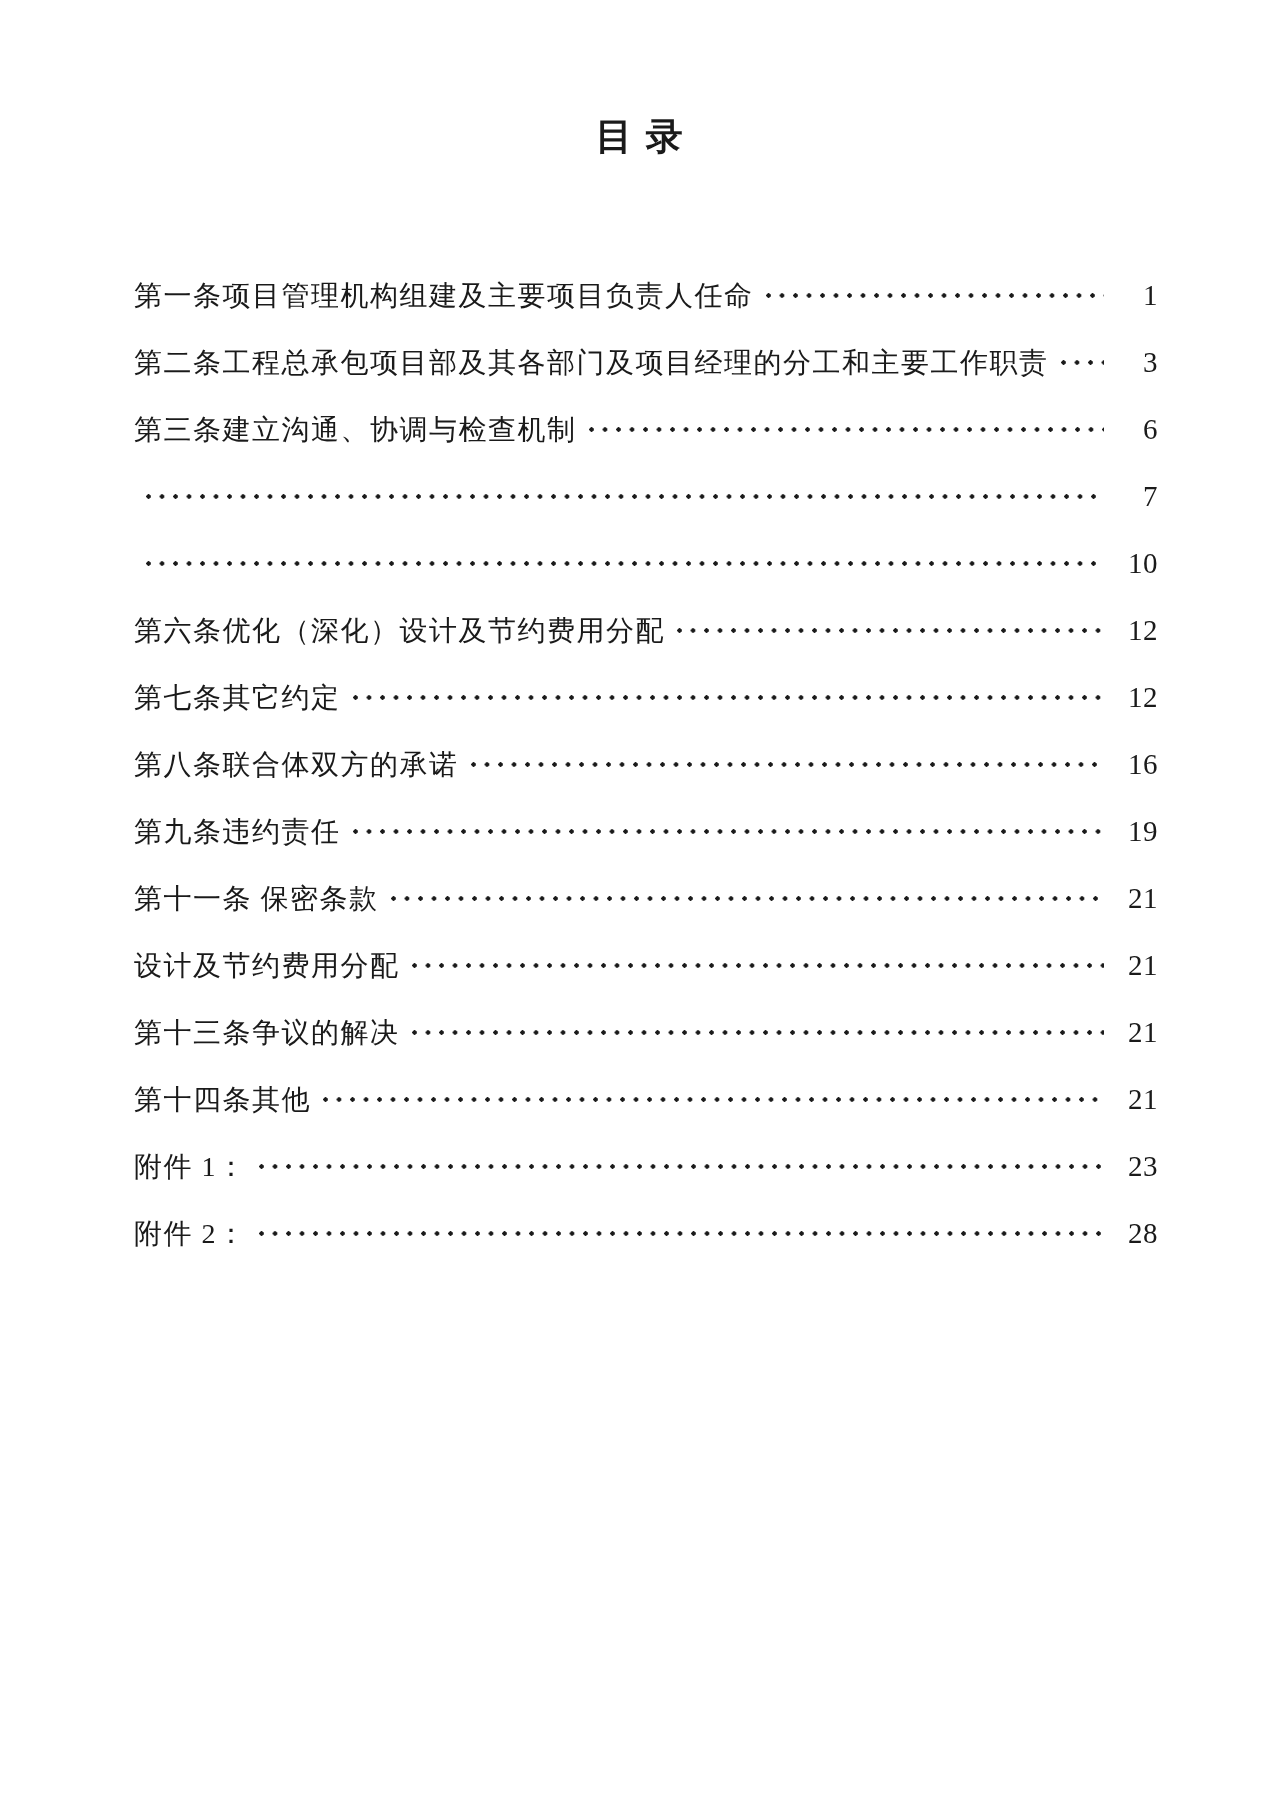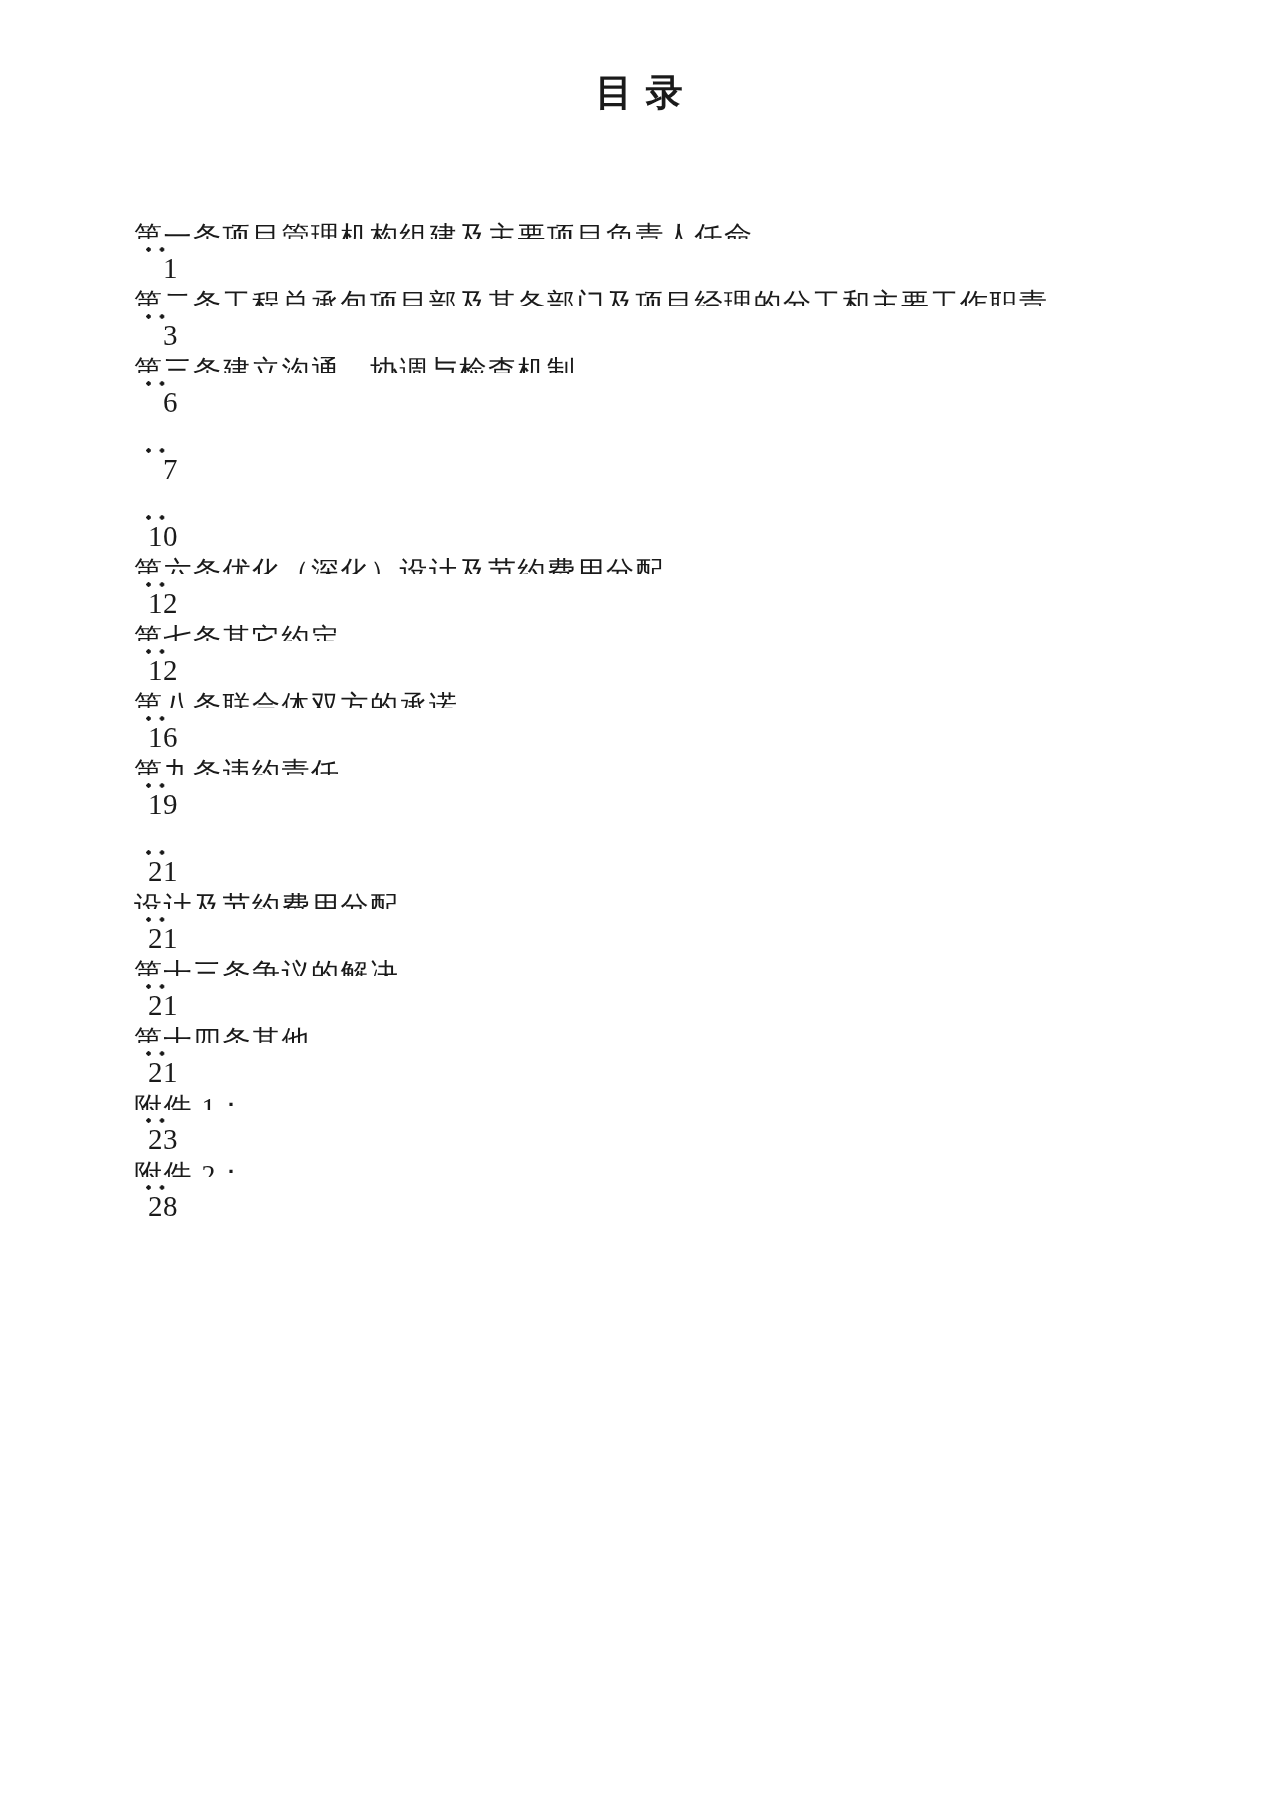--- a/index.html
+++ b/index.html
@@ -4,41 +4,40 @@
 <style>
   * { margin: 0; padding: 0; box-sizing: border-box; }
   html, body { background: #ffffff; }
   .page {
     position: relative;
     width: 1280px;
     height: 1811px;
     background: #ffffff;
     color: #1a1a1a;
     font-family: "Liberation Serif", "DejaVu Serif", serif;
-    padding-top: 72px;
+    padding-top: 116px;
     overflow: hidden;
   }
   .doc-title {
     text-align: center;
     font-size: 37px;
     font-weight: 700;
     letter-spacing: 2px;
     line-height: 42px;
     white-space: pre;
   }
   .toc {
     margin: 104px 122px 0 134px;
   }
   .toc-row {
     display: flex;
-    align-items: flex-start;
+    align-items: center;
     height: 67px;
     font-size: 28px;
     overflow: hidden;
-    flex-direction: column;
   }
   .toc-label {
     white-space: nowrap;
     letter-spacing: 1.5px;
     flex: 0 1 auto;
     overflow: hidden;
   }
   .dot-leader {
     flex: 1 1 24px;
     min-width: 24px;
@@ -113,20 +112,21 @@
     </div>
 
     <div class="toc-row">
       <span class="toc-label">第九条违约责任</span>
       <span class="dot-leader"></span>
       <span class="toc-page">19</span>
     </div>
 
 
     <div class="toc-row">
+      <span class="toc-label">第十一条 保密条款</span>
       <span class="dot-leader"></span>
       <span class="toc-page">21</span>
     </div>
 
     <div class="toc-row">
       <span class="toc-label">设计及节约费用分配</span>
       <span class="dot-leader"></span>
       <span class="toc-page">21</span>
     </div>
 

